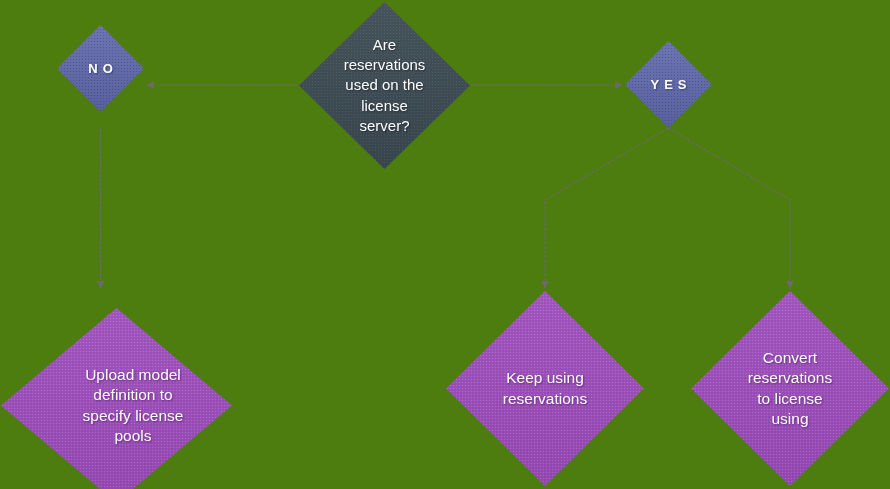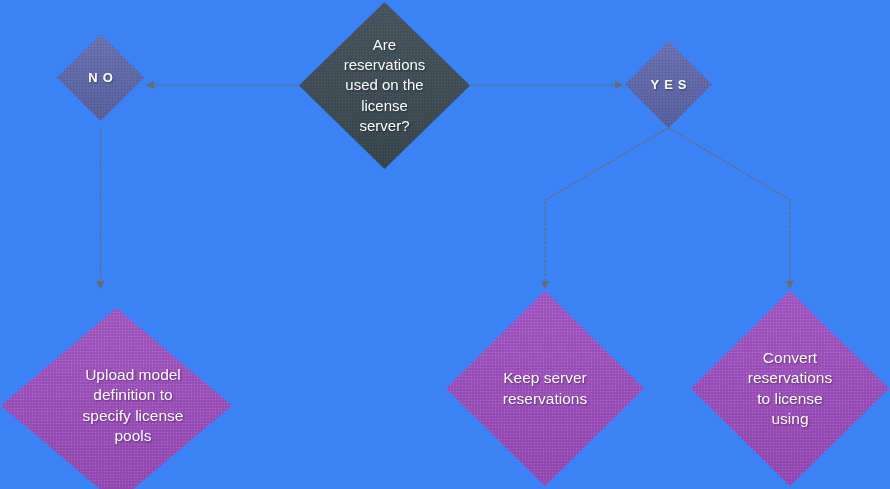--- a/index.html
+++ b/index.html
@@ -4,21 +4,21 @@
 <style>
   html, body {
     margin: 0;
     padding: 0;
     background: #ffffff;
   }
   .canvas {
     position: relative;
     width: 890px;
     height: 489px;
-    background: #3b82f6;
+    background: #4d7c0f;
     overflow: hidden;
     font-family: "Liberation Sans", sans-serif;
   }
   .connectors {
     position: absolute;
     left: 0; top: 0;
     width: 890px;
     height: 489px;
   }
   .edge {
@@ -120,41 +120,41 @@
 
   <div class="node decision" style="left:299px; top:2px; width:171px; height:167px;">
     <div class="shape"></div>
     <div class="label">Are
 reservations
 used on the
 license
 server?</div>
   </div>
 
-  <div class="node branch" style="left:57px; top:34px; width:87px; height:87px;">
+  <div class="node branch" style="left:57px; top:25px; width:87px; height:87px;">
     <div class="shape"></div>
     <div class="label">NO</div>
   </div>
 
   <div class="node branch" style="left:625px; top:41px; width:87px; height:87px;justify-content:center;">
     <div class="shape"></div>
     <div class="label">YES</div>
   </div>
 
   <div class="node action" style="left:1px; top:308px; width:198px; height:195px;padding-left:33px;">
     <div class="shape"></div>
     <div class="label">Upload model
 definition to
 specify license
 pools</div>
   </div>
 
   <div class="node action" style="left:446px; top:291px; width:198px; height:195px;">
     <div class="shape"></div>
-    <div class="label">Keep server
+    <div class="label">Keep using
 reservations</div>
   </div>
 
   <div class="node action" style="left:691px; top:291px; width:198px; height:195px;">
     <div class="shape"></div>
     <div class="label">Convert
 reservations
 to license
 using</div>
   </div>

